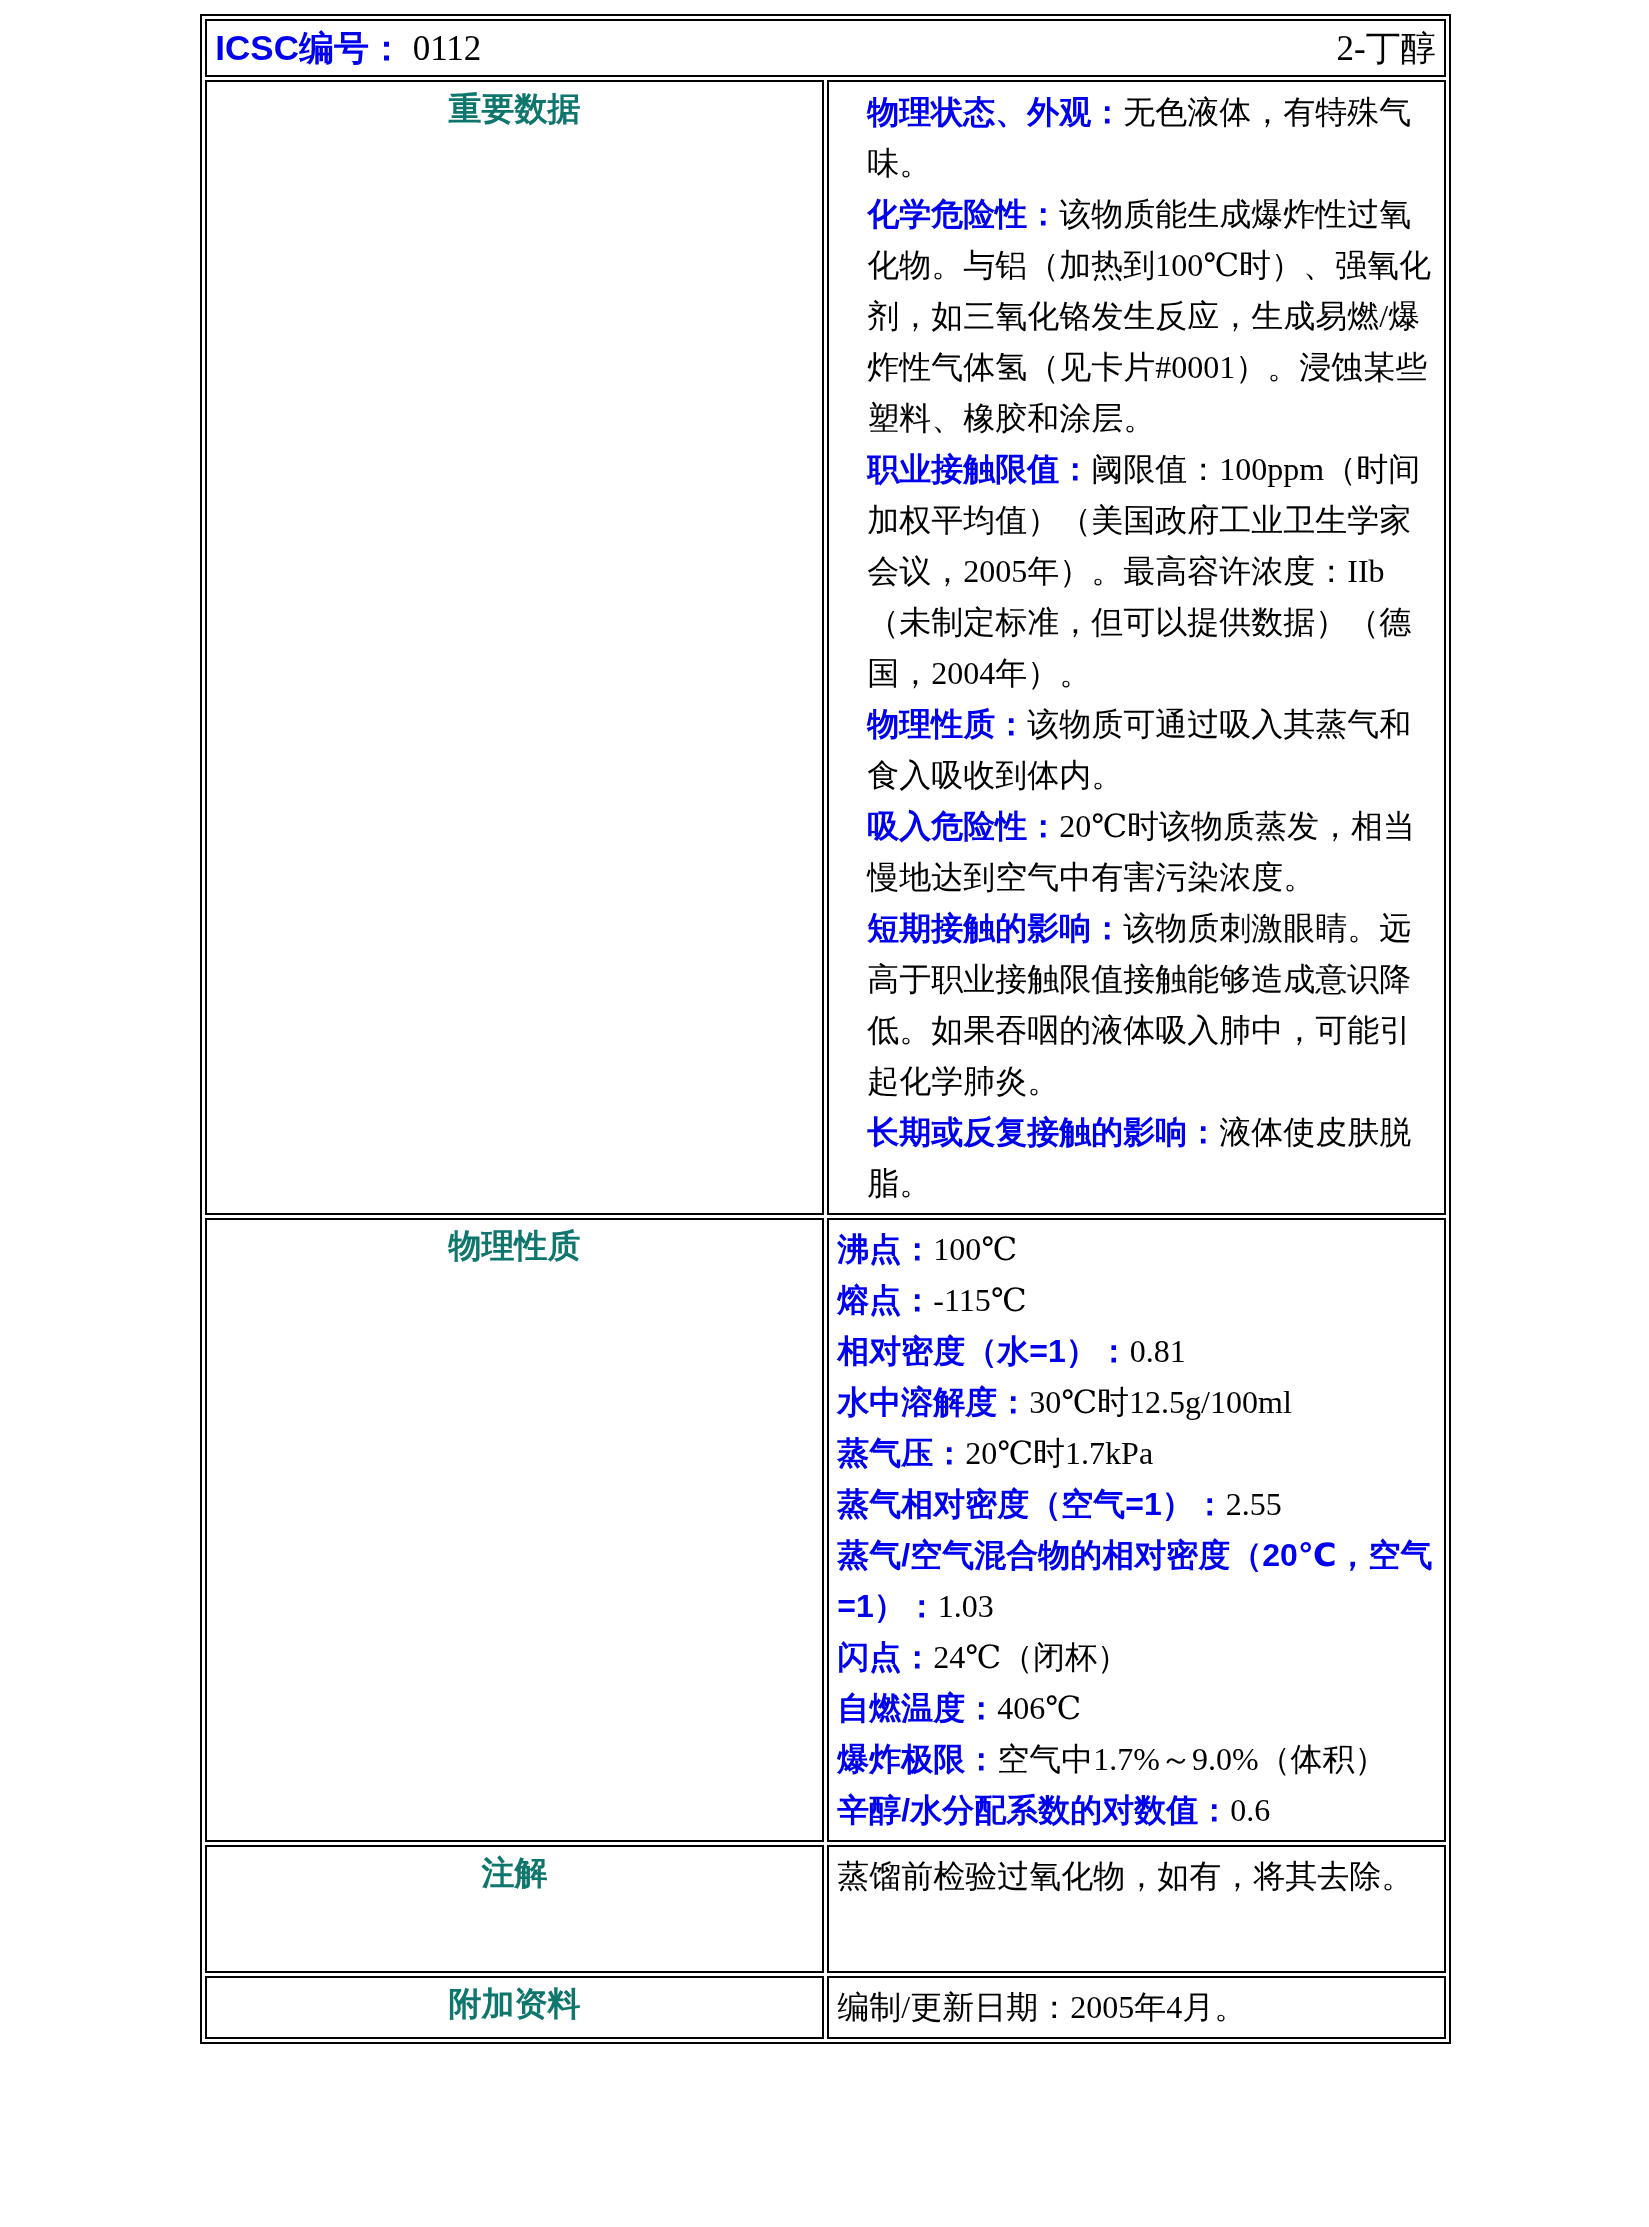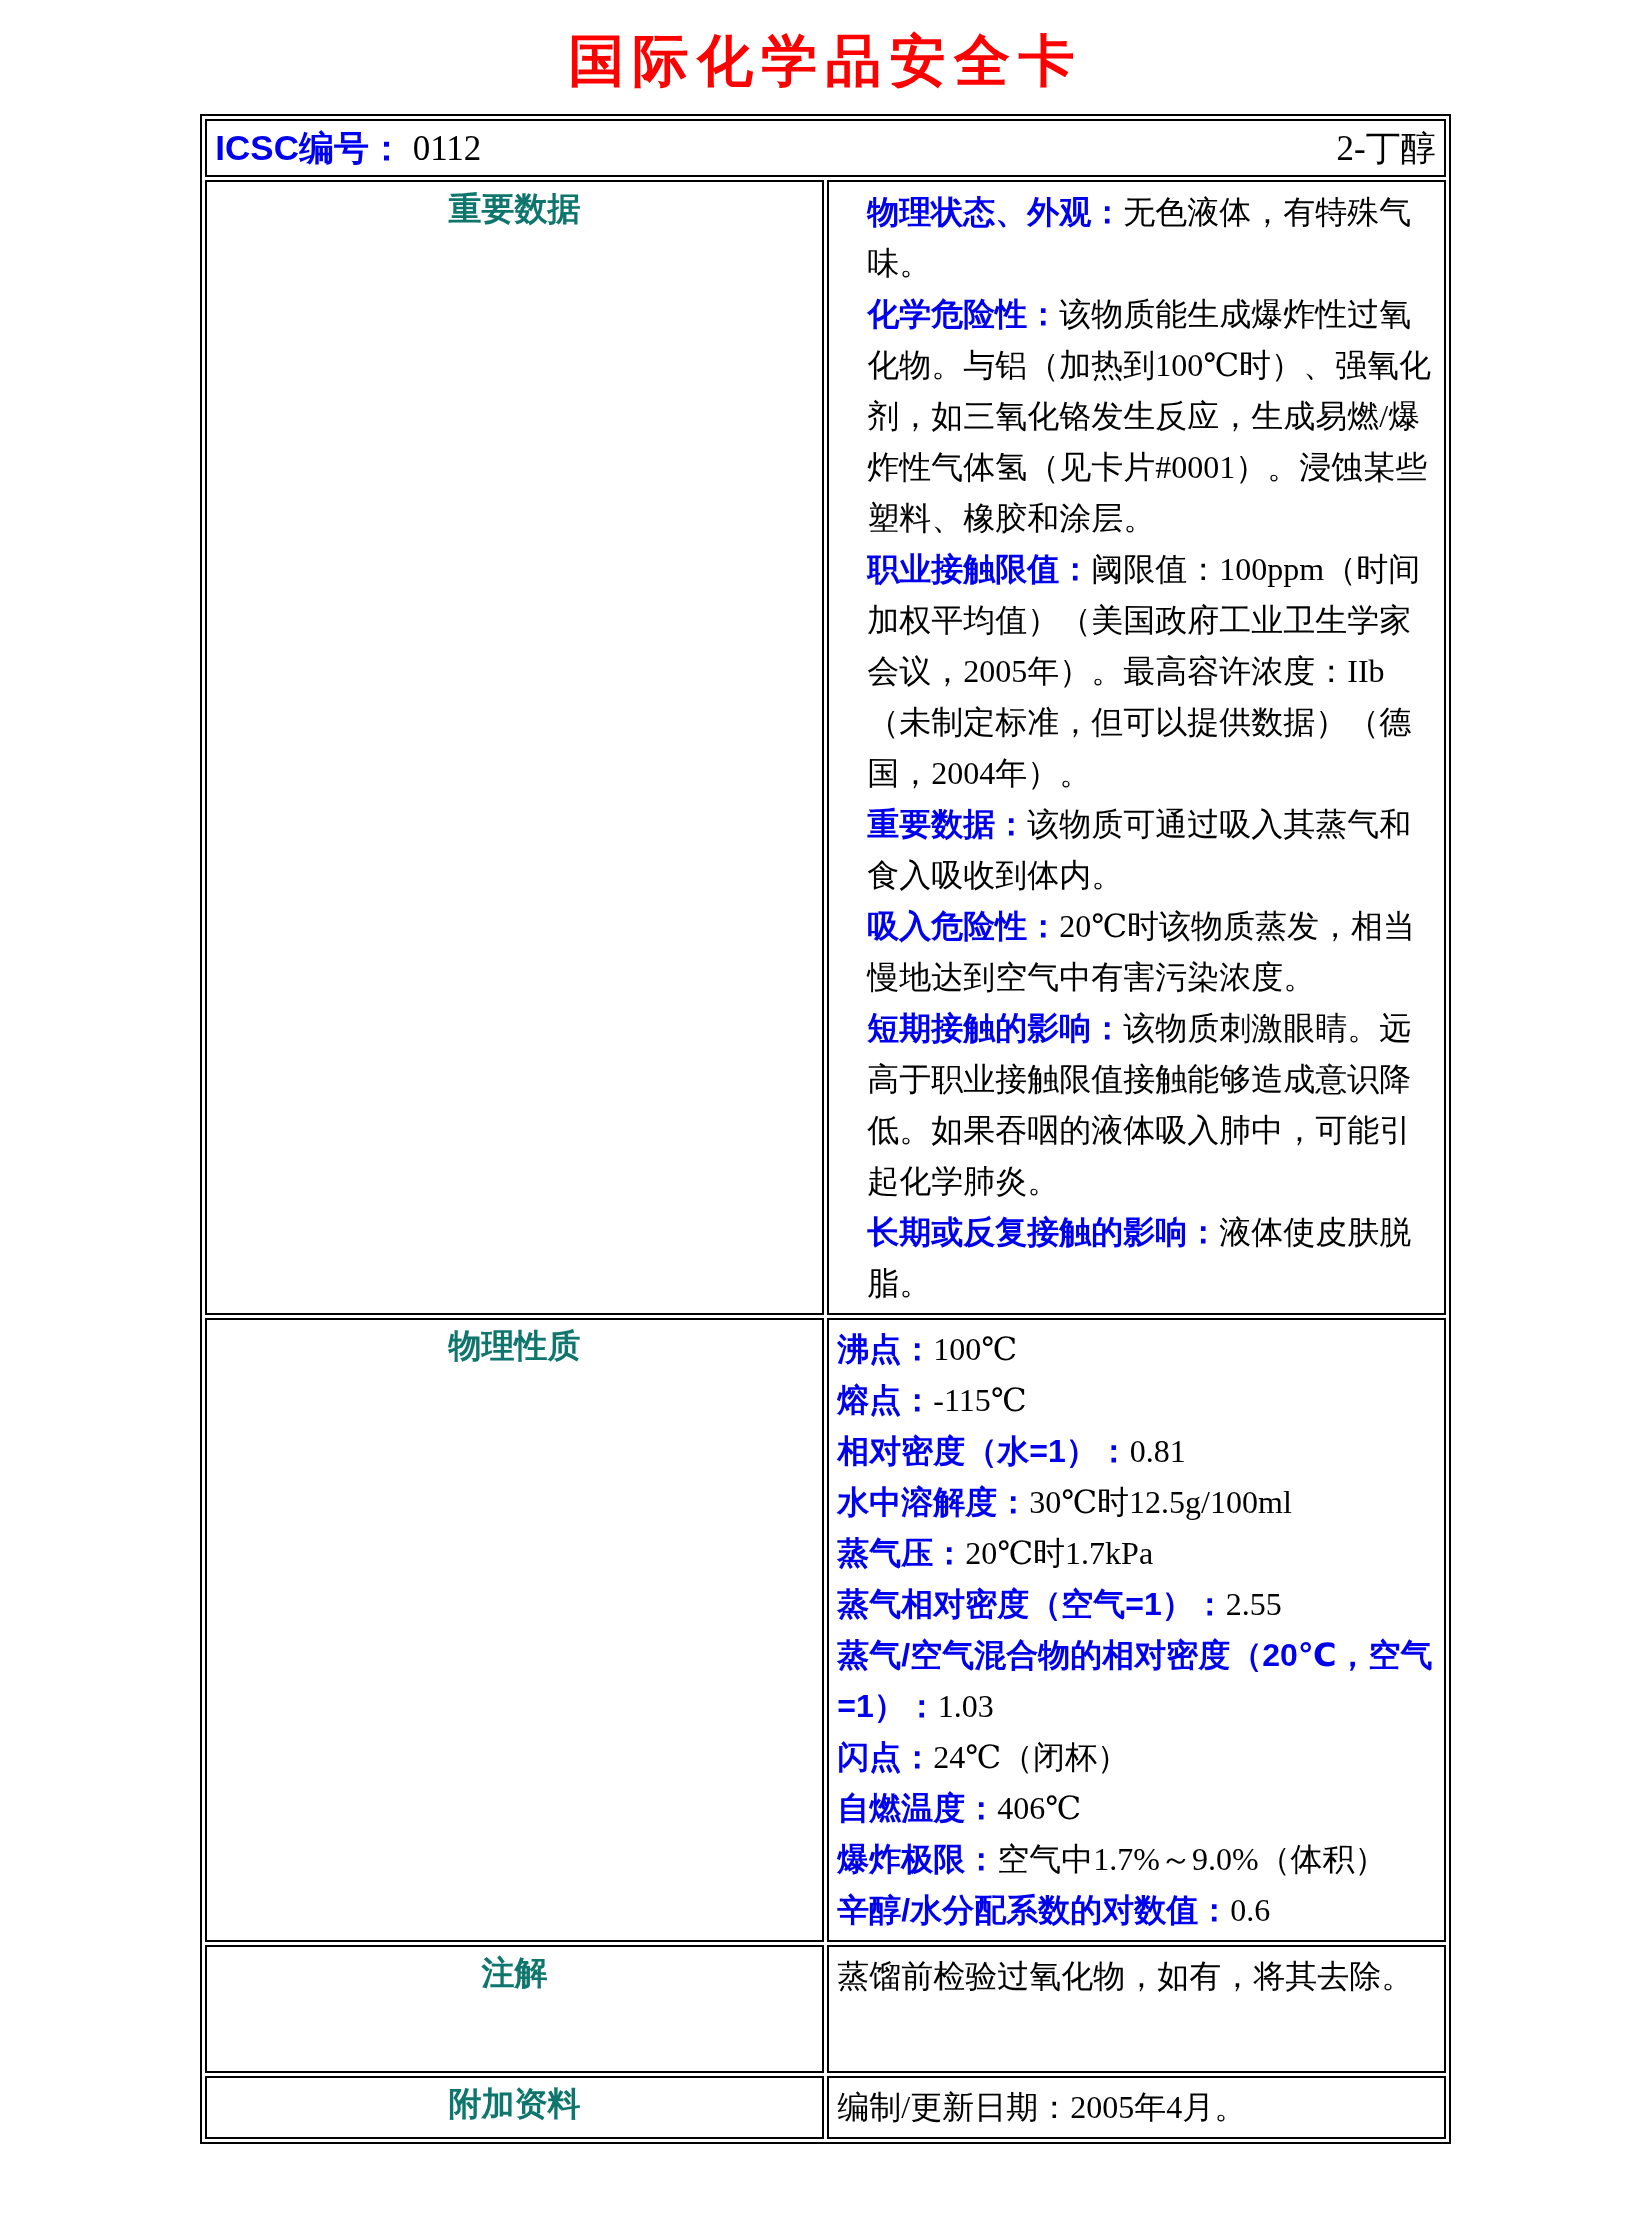--- a/index.html
+++ b/index.html
@@ -66,21 +66,20 @@
   .min-physical  { min-height: 557px; }
   .min-env       { min-height: 110px; }
   .min-notes     { min-height: 115px; }
   .min-addl      { min-height: 43px; }
 </style>
 </head>
 <body>
 
 <div class="page">
 
-  <h1 class="doc-title">国际化学品安全卡</h1>
 
   <table class="card">
 
     <tbody>
         <tr>
       <td colspan="2">
         <div class="icsc-row">
           <span>
             <span class="inline-label" style="font-size:35px">ICSC编号：</span>
             <span>0112</span>
@@ -92,21 +91,21 @@
 
     <tr>
       <td class="lbl-cell">
         <span class="sec-label">重要数据</span>
       </td>
       <td>
         <div class="body-text min-important">
           <p><span class="inline-label">物理状态、外观：</span><span>无色液体，有特殊气味。</span></p>
           <p><span class="inline-label">化学危险性：</span><span>该物质能生成爆炸性过氧化物。与铝（加热到100℃时）、强氧化剂，如三氧化铬发生反应，生成易燃/爆炸性气体氢（见卡片#0001）。浸蚀某些塑料、橡胶和涂层。</span></p>
           <p><span class="inline-label">职业接触限值：</span><span>阈限值：100ppm（时间加权平均值）（美国政府工业卫生学家会议，2005年）。最高容许浓度：IIb（未制定标准，但可以提供数据）（德国，2004年）。</span></p>
-          <p><span class="inline-label">重要数据：</span><span>该物质可通过吸入其蒸气和食入吸收到体内。</span></p>
+          <p><span class="inline-label">物理性质：</span><span>该物质可通过吸入其蒸气和食入吸收到体内。</span></p>
           <p><span class="inline-label">吸入危险性：</span><span>20℃时该物质蒸发，相当慢地达到空气中有害污染浓度。</span></p>
           <p><span class="inline-label">短期接触的影响：</span><span>该物质刺激眼睛。远高于职业接触限值接触能够造成意识降低。如果吞咽的液体吸入肺中，可能引起化学肺炎。</span></p>
           <p><span class="inline-label">长期或反复接触的影响：</span><span>液体使皮肤脱脂。</span></p>
         </div>
       </td>
     </tr>
 
     <tr>
       <td class="lbl-cell">
         <span class="sec-label">物理性质</span>

